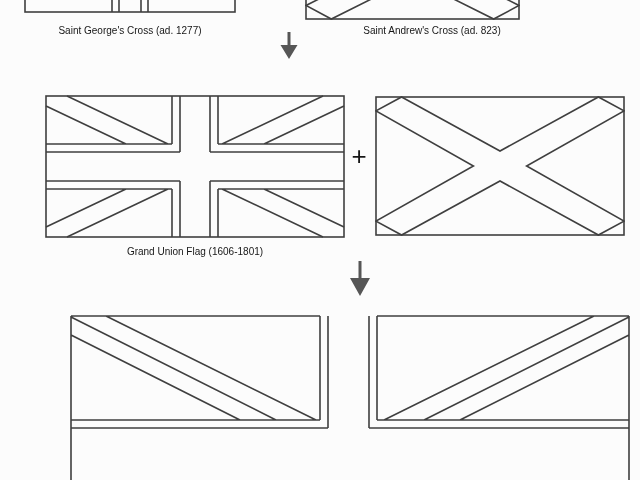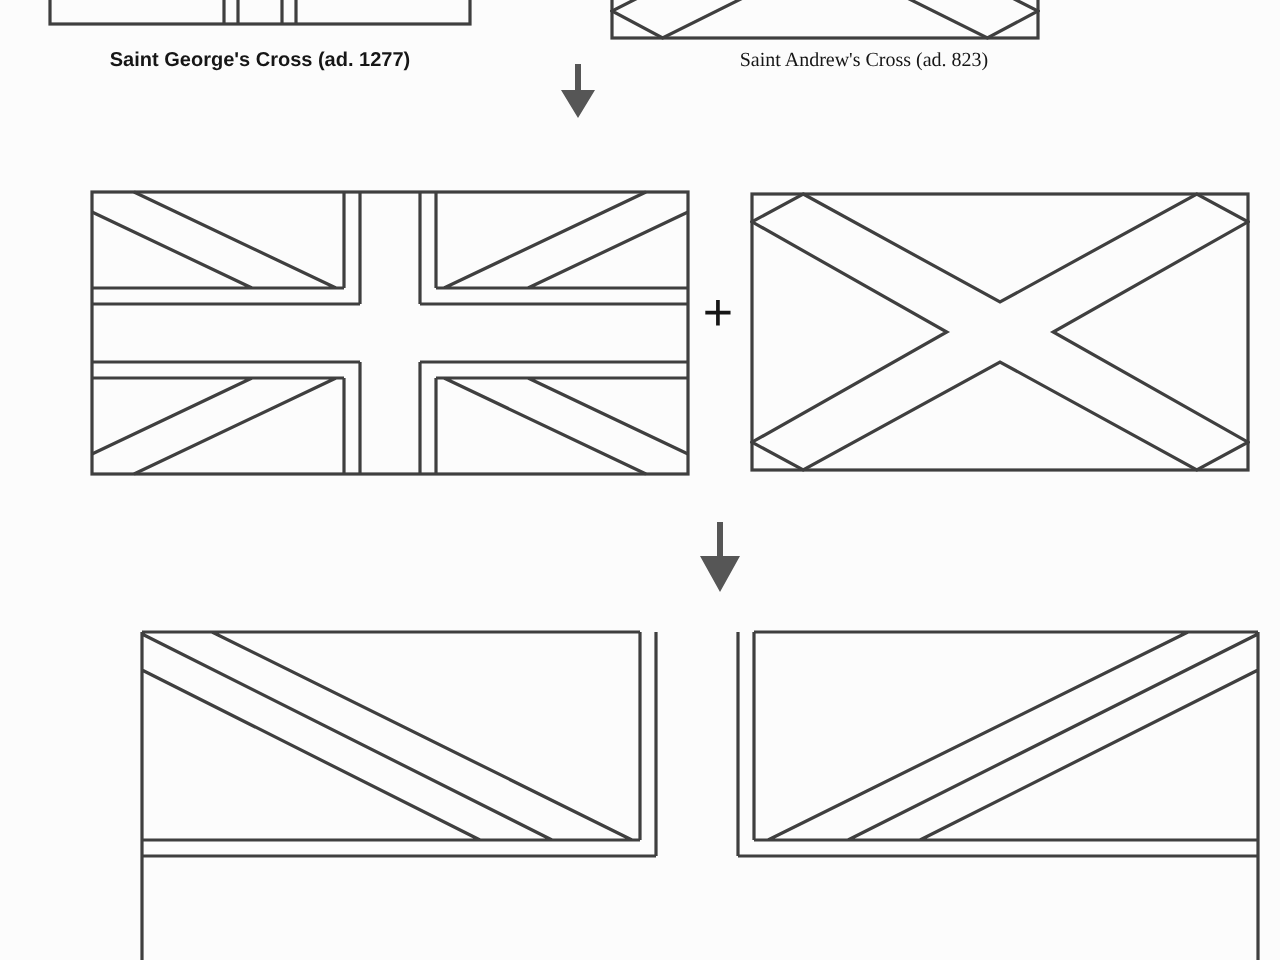--- a/index.html
+++ b/index.html
@@ -48,23 +48,23 @@
     </svg>
   </div>
 
   <div class="flag" style="left:305px; top:-90px;">
     <svg width="215" height="110" viewBox="0 0 215 110">
       <rect x="1" y="1" width="213" height="108" fill="none" stroke="currentColor" stroke-width="1.6"></rect>
       <polygon fill="none" stroke="currentColor" stroke-width="1.6" points="26.3,1 107.5,41.5 188.7,1 214,14.5 133.8,55 214,95.5 188.7,109 107.5,68.5 26.3,109 1,95.5 81.2,55 1,14.5"></polygon>
     </svg>
   </div>
 
-  <div class="caption" style="left:20px; top:25px; width:220px;font-weight:bold;">Saint George's Cross (ad. 1277)</div>
+  <div class="caption" style="left:20px; top:25px; width:220px;">Saint George's Cross (ad. 1277)</div>
 
-  <div class="caption" style="left:322px; top:25px; width:220px;font-family:Liberation Serif, serif;">Saint Andrew's Cross (ad. 823)</div>
+  <div class="caption" style="left:322px; top:25px; width:220px;">Saint Andrew's Cross (ad. 823)</div>
 
   <div class="arrow" style="left:279px; top:32px;">
     <svg width="20" height="27" viewBox="0 0 20 27">
       <path d="M8.5 0 H11.5 V13 H18.5 L10 27 L1.5 13 H8.5 Z" fill="currentColor"></path>
     </svg>
   </div>
 
   <div class="flag" style="left:45px; top:95px;">
     <svg width="300" height="143" viewBox="0 0 300 143">
       <rect x="1" y="1" width="298" height="141" fill="none" stroke="currentColor" stroke-width="1.6"></rect>
@@ -82,20 +82,21 @@
 
   <div class="plus" style="left:346px; top:143px; width:26px;">+</div>
 
   <div class="flag" style="left:375px; top:96px;">
     <svg width="250" height="140" viewBox="0 0 250 140">
       <rect x="1" y="1" width="248" height="138" fill="none" stroke="currentColor" stroke-width="1.6"></rect>
       <polygon fill="none" stroke="currentColor" stroke-width="1.6" points="26.6,1 125,55 223.4,1 249,14.9 151.6,70 249,125.1 223.4,139 125,85 26.6,139 1,125.1 98.4,70 1,14.9"></polygon>
     </svg>
   </div>
 
+  <div class="caption" style="left:85px; top:246px; width:220px;">Grand Union Flag (1606-1801)</div>
 
 
   <div class="arrow" style="left:348px; top:261px;">
     <svg width="24" height="35" viewBox="0 0 24 35">
       <path d="M10.5 0 H13.5 V17 H22 L12 35 L2 17 H10.5 Z" fill="currentColor"></path>
     </svg>
   </div>
 
   <div class="flag" style="left:70px; top:315px;">
     <svg width="560" height="280" viewBox="0 0 560 280">

